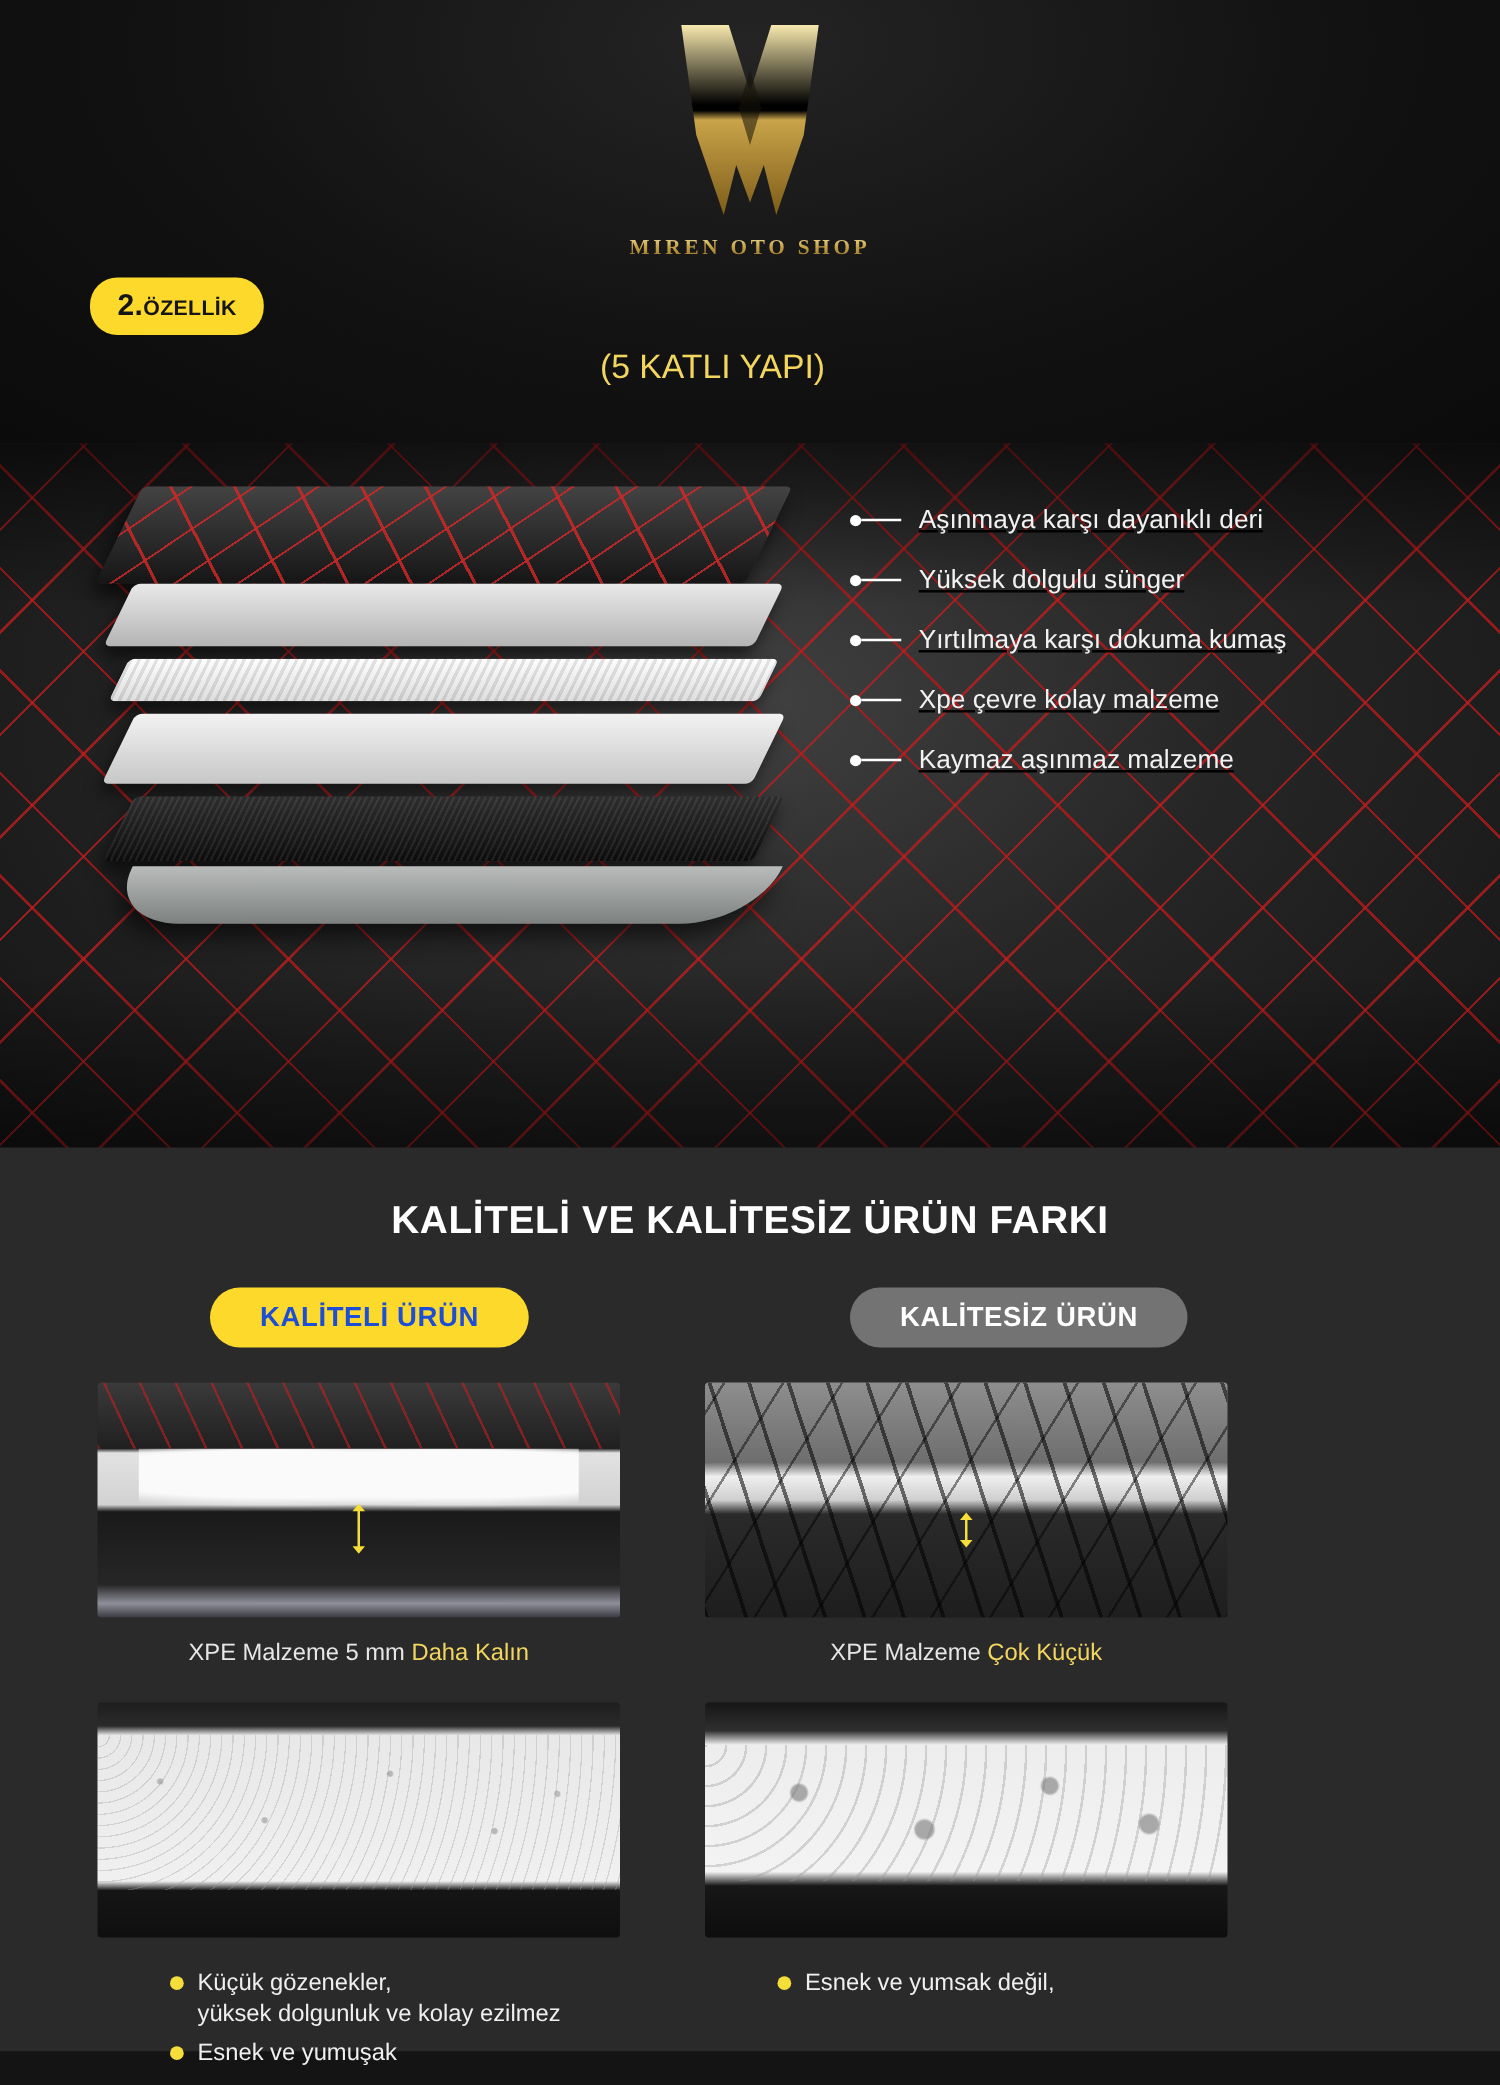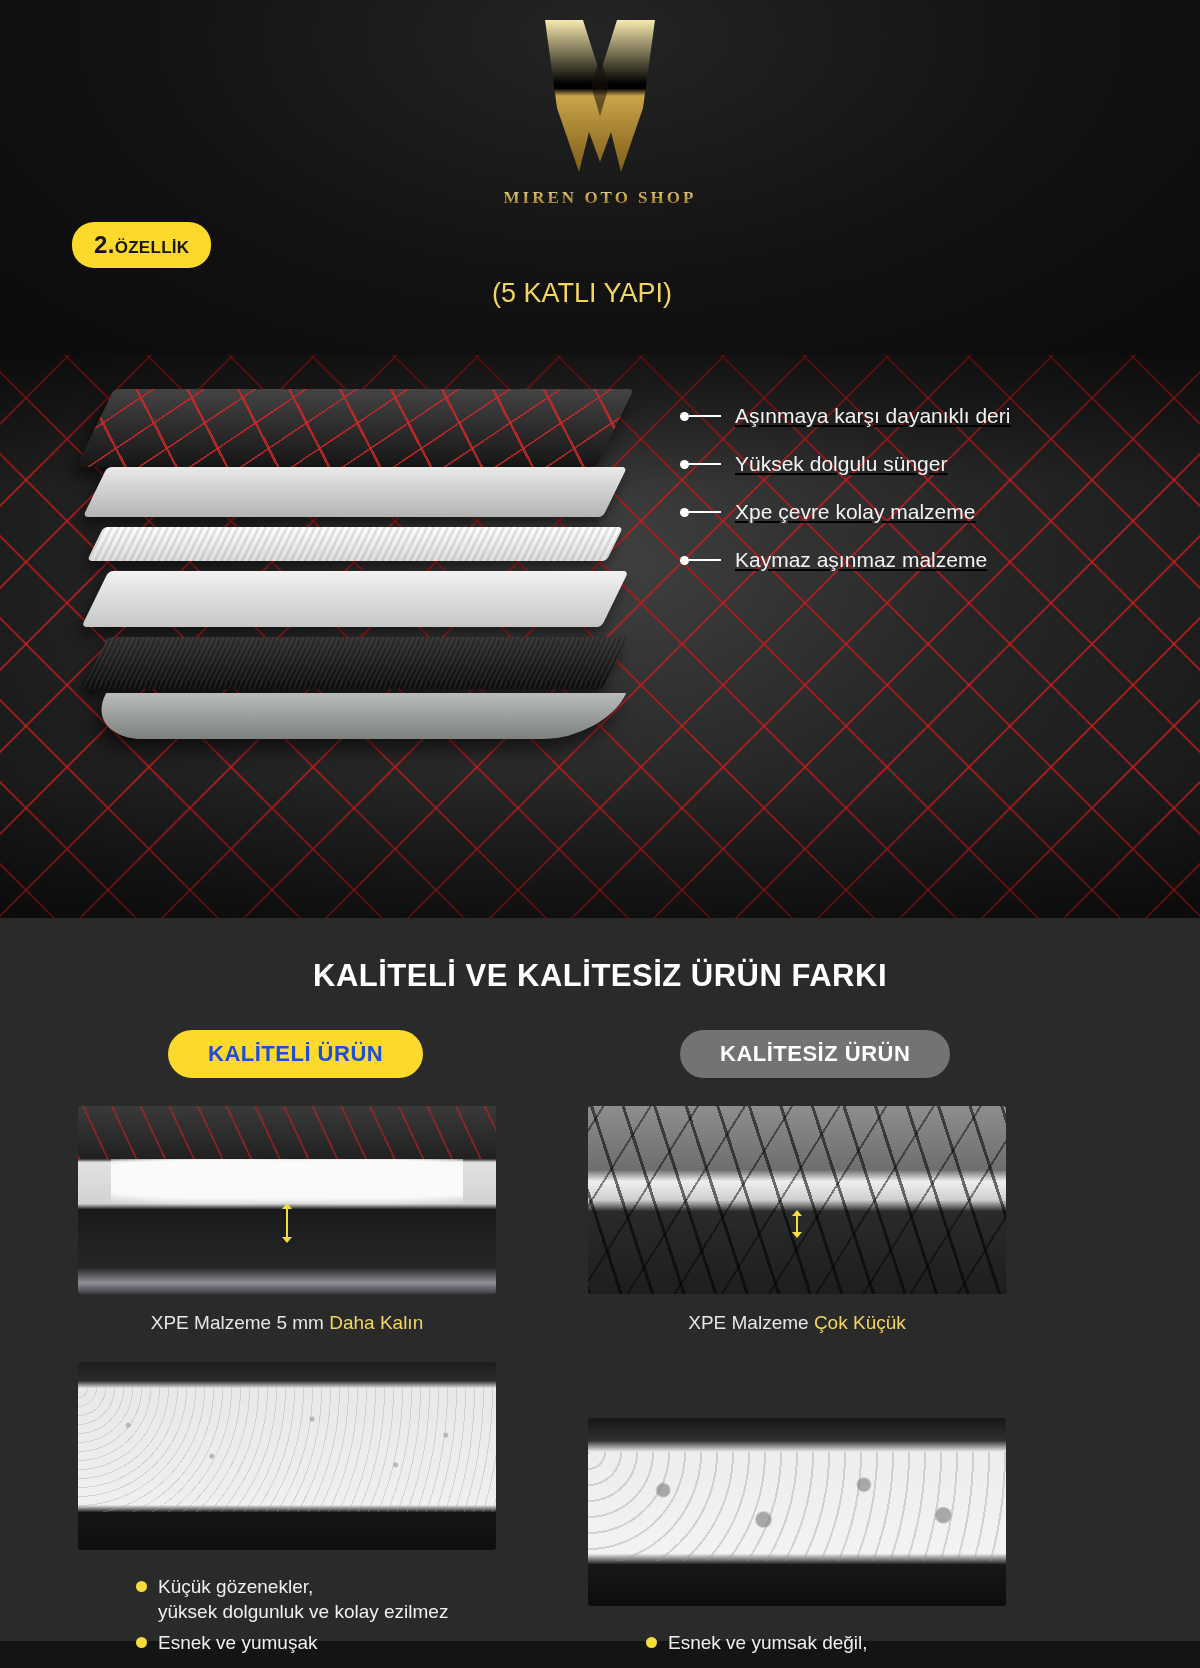--- a/index.html
+++ b/index.html
@@ -83,21 +83,21 @@
     color: #ffffff;
     font-size: 33px;
     font-weight: bold;
     letter-spacing: .6px;
     margin-left: 34px;
     white-space: nowrap;
   }
   .head-sub {
     position: absolute;
     top: 278px;
-    left: 16px;
+    left: 4px;
     width: 1092px;
     text-align: center;
     color: #f3d65f;
     font-size: 27px;
     padding-left: 40px;
   }
 
   
   .quilt {
     position: absolute;
@@ -213,22 +213,21 @@
     font-weight: bold;
     letter-spacing: .5px;
   }
   .pill-good { background: #fcd92b; color: #1d4ed8; margin-left: 90px; }
   .pill-bad  { background: #737373; color: #ffffff; margin-left: 80px; }
 
   .photo-grid {
     display: flex;
     padding: 0 78px;
     margin-top: 28px;
-    gap: 92px;
-    align-items: flex-end;
+    gap: 68px;
   }
   .col { width: 418px; }
   .photo {
     position: relative;
     width: 418px;
     height: 188px;
     border-radius: 3px;
     overflow: hidden;
   }
   
@@ -376,20 +375,25 @@
         <span class="txt">Aşınmaya  karşı dayanıklı deri</span>
       </div>
       <div class="callout">
         <span class="dot"></span>
         <span class="line"></span>
         <span class="txt">Yüksek dolgulu sünger</span>
       </div>
       <div class="callout">
         <span class="dot"></span>
         <span class="line"></span>
+        <span class="txt">Yırtılmaya karşı dokuma kumaş</span>
+      </div>
+      <div class="callout">
+        <span class="dot"></span>
+        <span class="line"></span>
         <span class="txt">Xpe çevre kolay malzeme</span>
       </div>
       <div class="callout">
         <span class="dot"></span>
         <span class="line"></span>
         <span class="txt">Kaymaz aşınmaz malzeme</span>
       </div>
     </div>
   </div>
 

